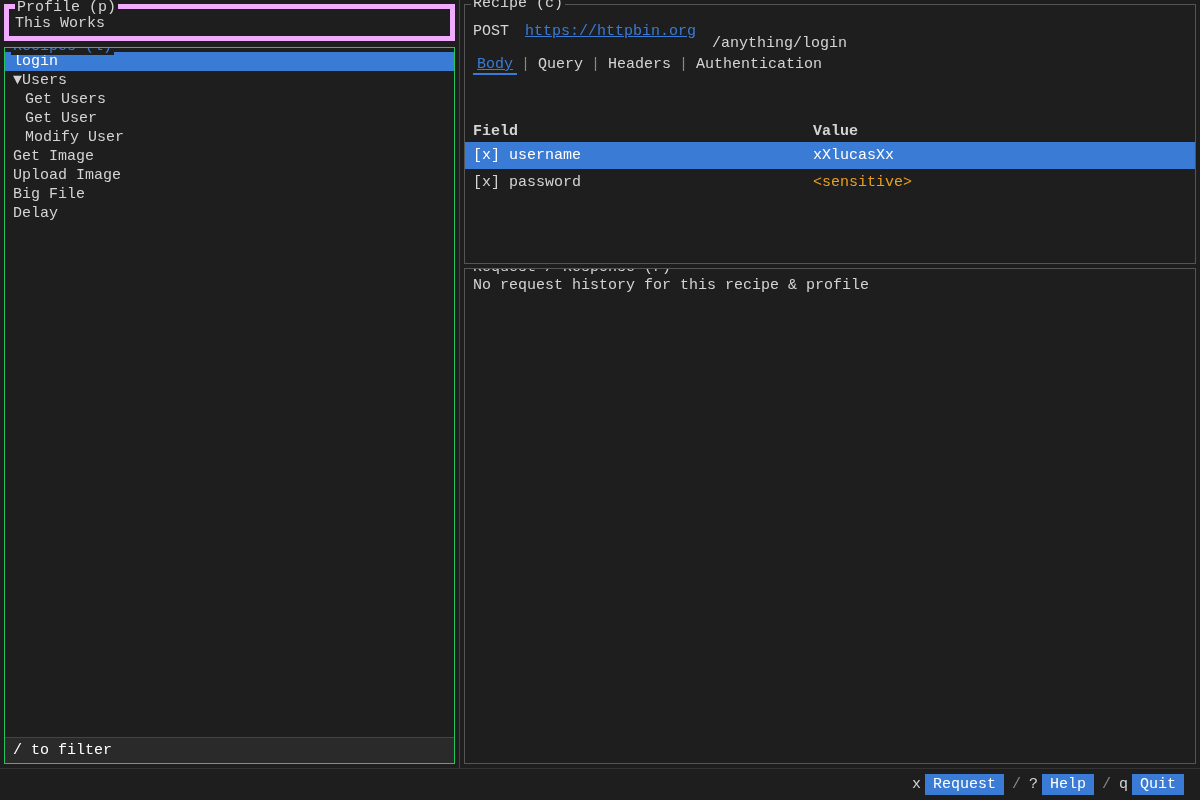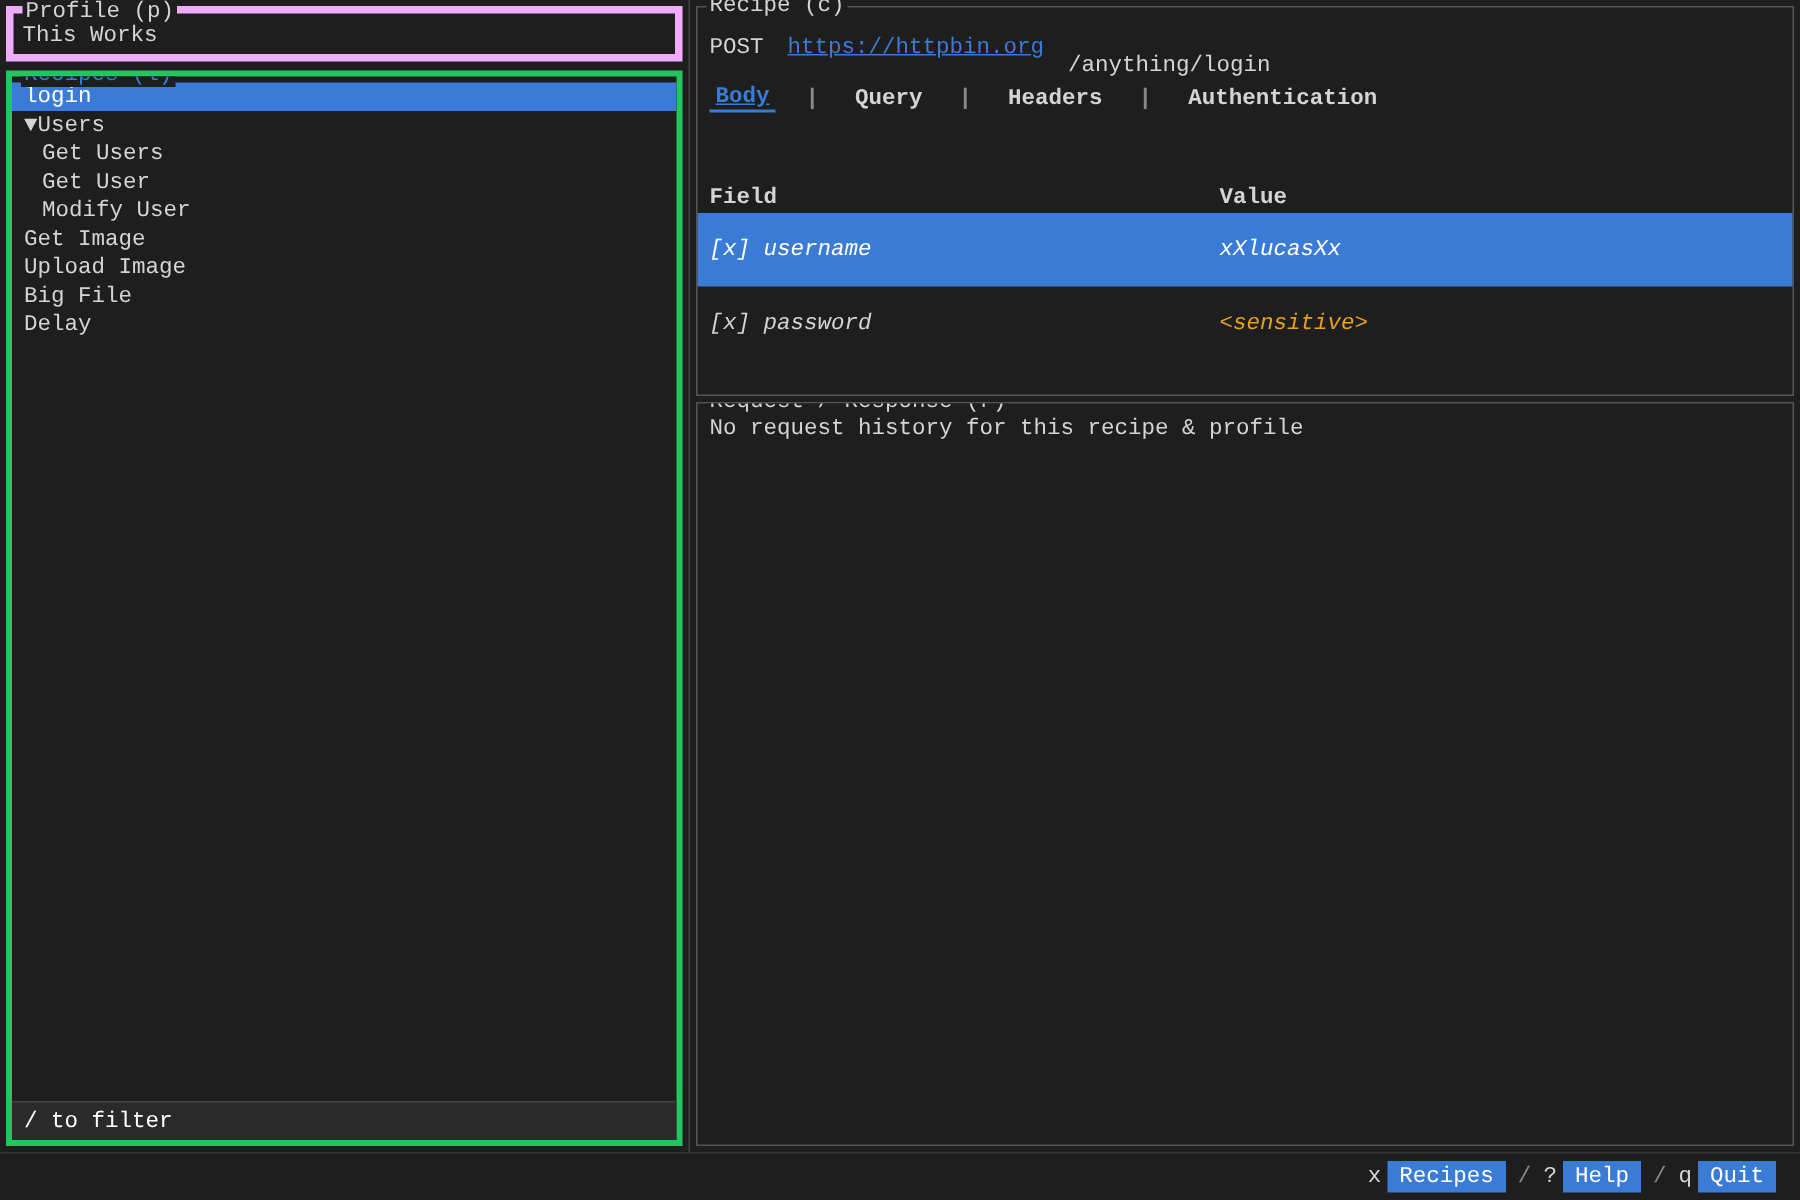--- a/index.html
+++ b/index.html
@@ -50,21 +50,21 @@
       color: #d4d4d4;
       font-size: 15px;
     }
 
     .profile-name {
       color: #d4d4d4;
       padding: 4px 0 2px 0;
     }
 
     .recipes-section {
-      border: 4px solid #22c55e;
+      border: 1px solid #22c55e;
       margin: 6px 4px 4px 4px;
       flex: 1;
       display: flex;
       flex-direction: column;
       position: relative;
       overflow: hidden;
     }
 
     .recipes-title {
       position: absolute;
@@ -149,24 +149,22 @@
       text-decoration: underline;
     }
 
     .url-rest {
       color: #d4d4d4;
       margin-top: 24px;
     }
 
     .recipe-tabs {
       display: flex;
-      align-items: center;
       padding: 2px 8px;
-      gap: 20px;
-      font-weight: bold;
+      gap: 4px;
     }
 
     .recipe-tab {
       color: #d4d4d4;
       cursor: pointer;
       padding: 0 4px;
     }
 
     .recipe-tab.active {
       color: #3a7bd5;
@@ -195,23 +193,22 @@
       color: #d4d4d4;
     }
 
     .col-value {
       flex: 1;
       color: #d4d4d4;
     }
 
     .table-row {
       display: flex;
-      padding: 16px 8px;
+      padding: 5px 8px;
       cursor: pointer;
-      font-style: italic;
     }
 
     .table-row.selected {
       background-color: #3a7bd5;
     }
 
     .table-row.selected .col-field,
     .table-row.selected .col-value-text {
       color: #ffffff;
     }
@@ -364,21 +361,21 @@
       </div>
     </div>
 
   </div>
 
 </div>
 
 <div class="bottom-bar">
   <div class="bottom-actions">
     <span class="bottom-key">x</span>
-    <span class="bottom-action-label">Recipes</span>
+    <span class="bottom-action-label">Request</span>
     <span class="bottom-separator">/</span>
     <span class="bottom-key">?</span>
     <span class="bottom-action-label">Help</span>
     <span class="bottom-separator">/</span>
     <span class="bottom-key">q</span>
     <span class="bottom-action-label">Quit</span>
   </div>
 </div>
 
 </body></html>

